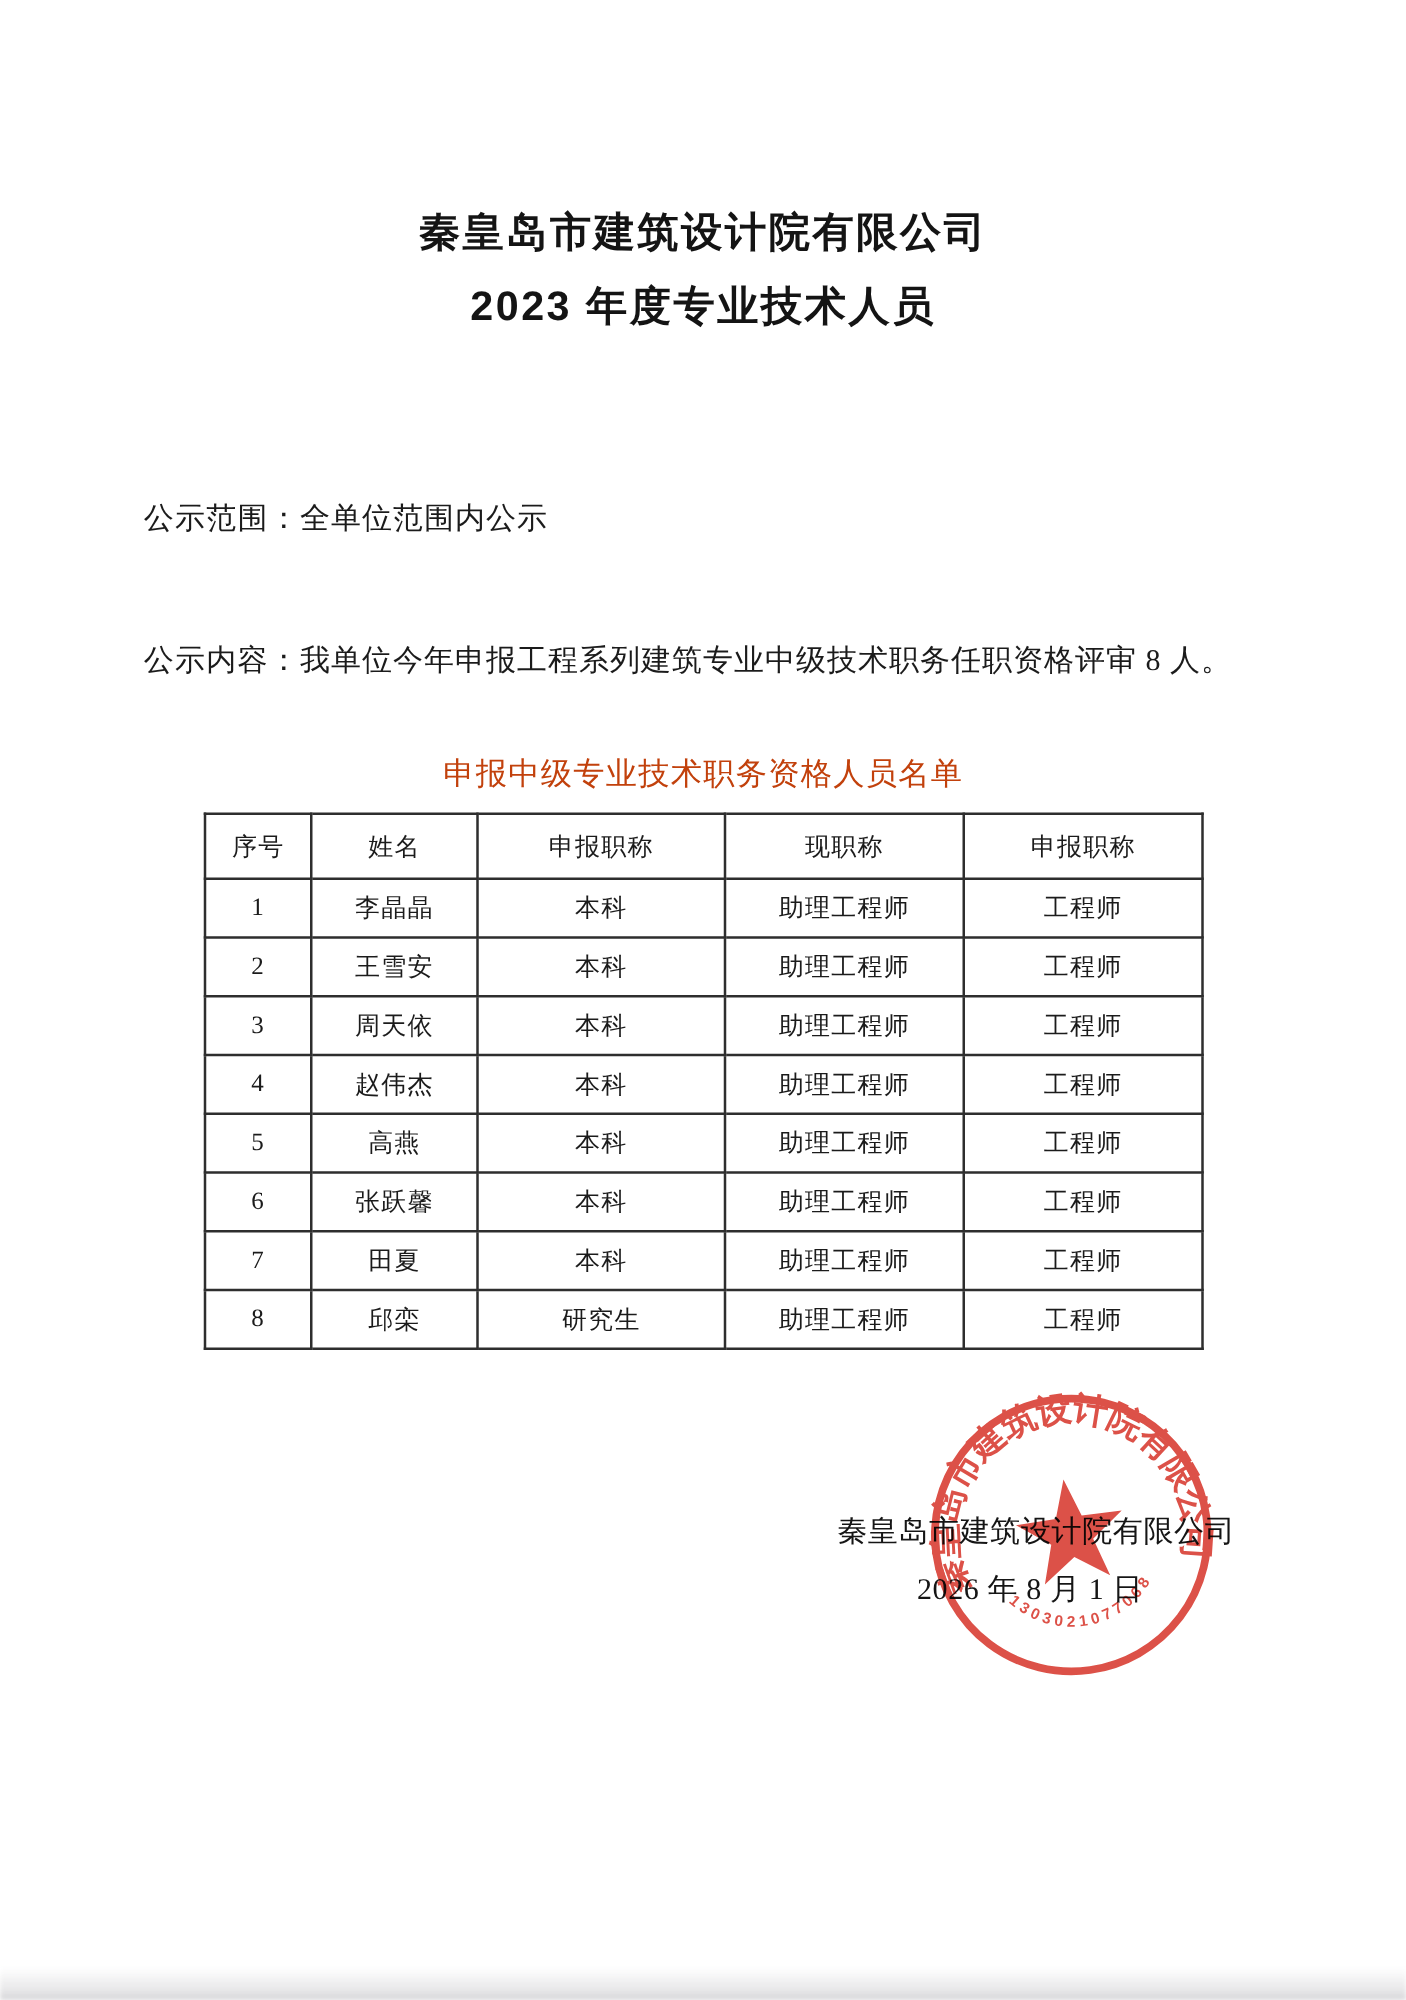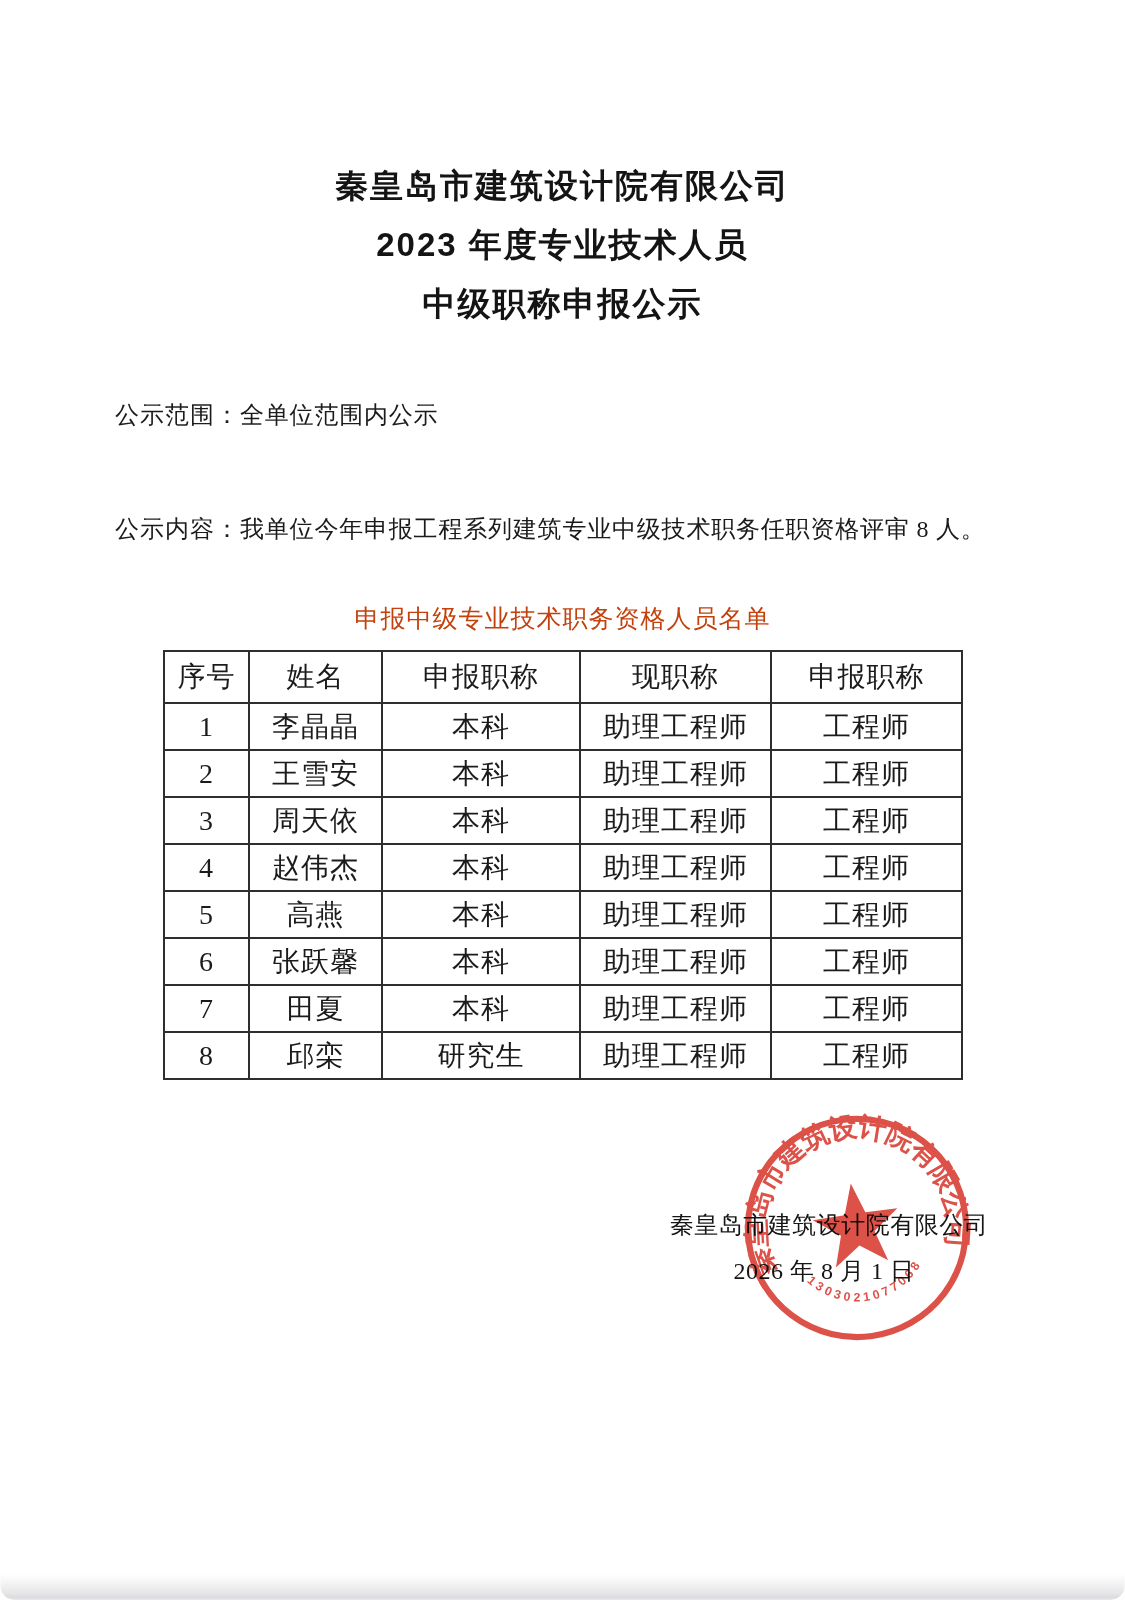--- a/index.html
+++ b/index.html
@@ -7,21 +7,20 @@
     background: #ffffff;
   }
   .page {
     position: relative;
     width: 1125px;
     height: 1600px;
     background: #ffffff;
     overflow: hidden;
     font-family: "Liberation Serif", serif;
     color: #151515;
-    border-radius: 15px;
   }
 
   
   .title-block {
     position: absolute;
     top: 156px; left: 0; right: 0;
     text-align: center;
     font-family: "Liberation Sans", sans-serif;
     font-weight: 700;
     color: #141414;
@@ -56,21 +55,21 @@
     font-size: 25px;
     letter-spacing: 1px;
     color: #c2410c;
   }
   table.applicants {
     position: absolute;
     top: 650px; left: 163px;
     width: 798px;
     border-collapse: collapse;
     table-layout: fixed;
-    font-size: 28px;
+    font-size: 20px;
     color: #1b1b1b;
   }
   table.applicants th, table.applicants td {
     border: 2px solid #2e2e2e;
     text-align: center;
     vertical-align: middle;
     font-weight: normal;
     letter-spacing: 1px;
     padding: 0;
   }
@@ -123,21 +122,20 @@
   }
 </style>
 </head>
 <body>
 
 <div class="page">
 
   <div class="title-block">
     <div class="title-line">秦皇岛市建筑设计院有限公司</div>
     <div class="title-line">2023 年度专业技术人员</div>
-    <div class="title-line">中级职称申报公示</div>
   </div>
 
   <div class="info-line info-scope">
     <span class="info-label">公示范围：</span><span>全单位范围内公示</span>
   </div>
   <div class="info-line info-content">
     <span class="info-label">公示内容：</span><span>我单位今年申报工程系列建筑专业中级技术职务任职资格评审 8 人。</span>
   </div>
 
   <div class="table-caption">申报中级专业技术职务资格人员名单</div>

